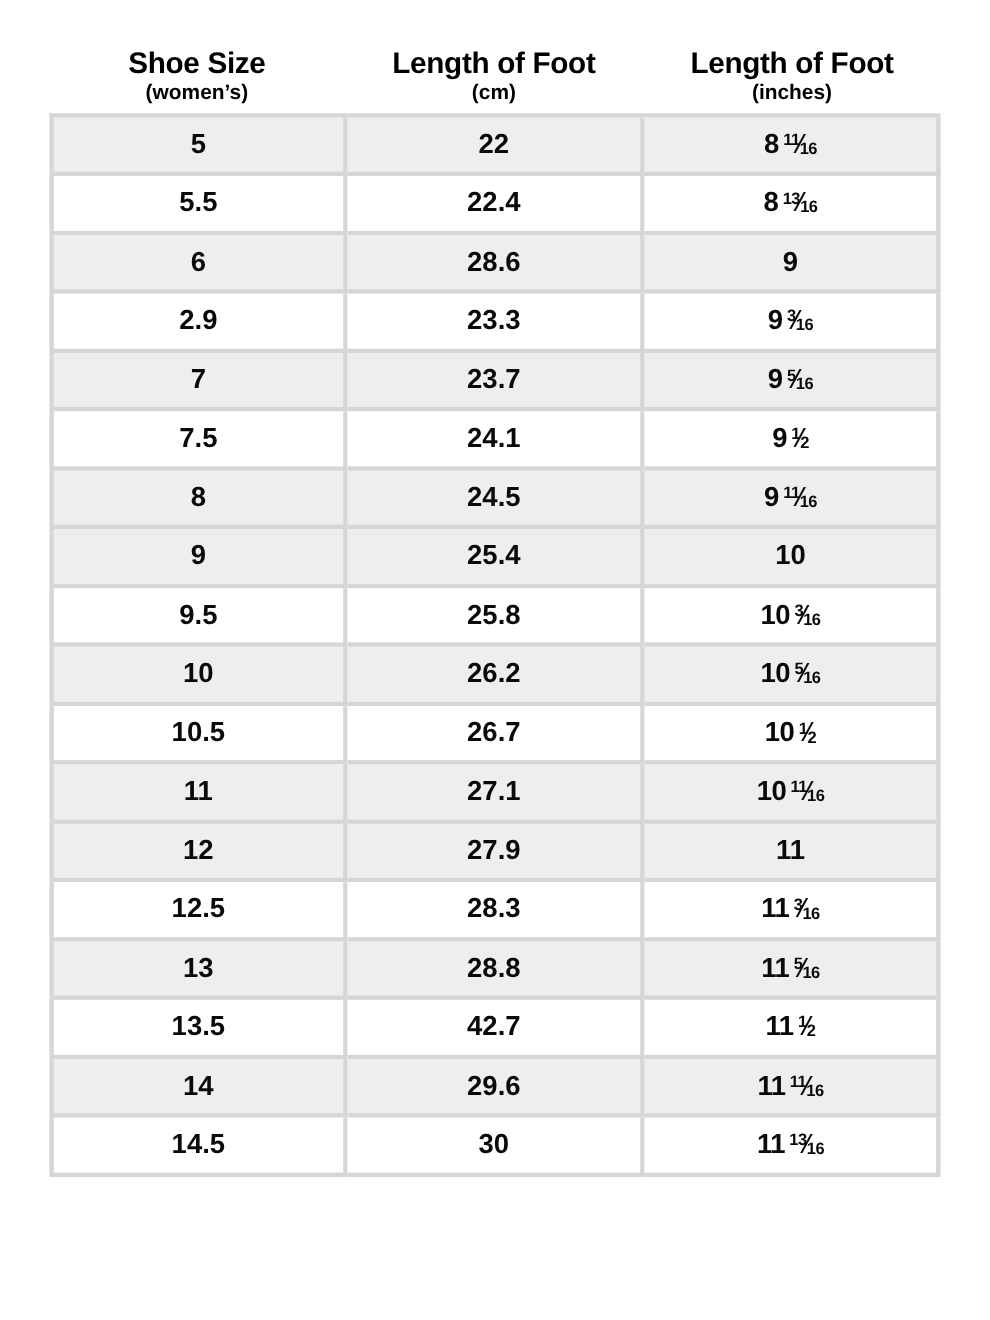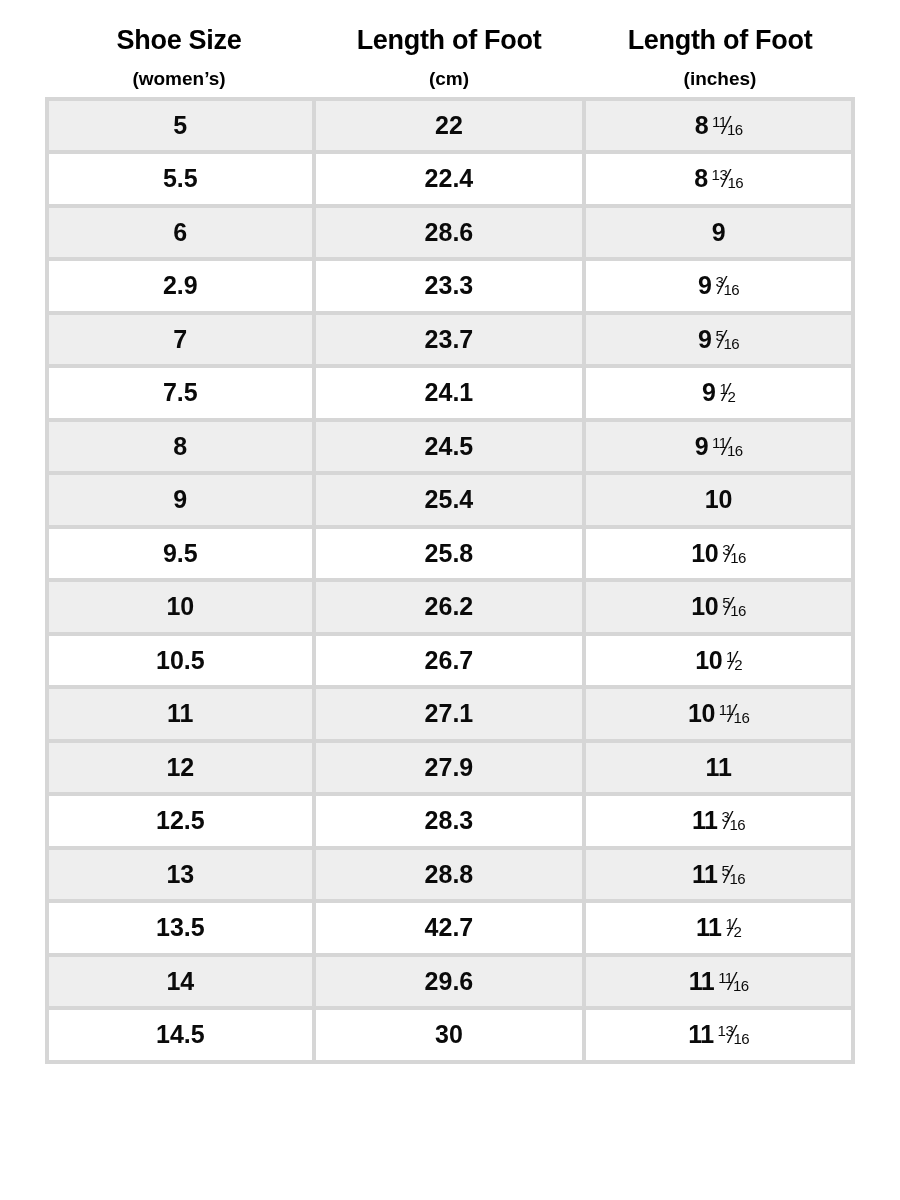--- a/index.html
+++ b/index.html
@@ -19,21 +19,21 @@
     background: #ffffff;
     padding: 0;
     position: relative;
   }
 
   
   .head-row {
     display: flex;
     width: 810px;
     margin: 0 auto;
-    padding-top: 26px;
+    padding-top: 43px;
     padding-bottom: 8px;
   }
   .head-cell {
     text-align: center;
     color: #000000;
     line-height: 1.06;
     padding: 0 2px;
   }
   .head-cell.c0 { width: 268px; }
   .head-cell.c1 { width: 272px; }
@@ -41,21 +41,21 @@
 
   .head-title {
     font-size: 27px;
     font-weight: bold;
     letter-spacing: -0.3px;
     white-space: nowrap;
   }
   .head-sub {
     font-size: 19px;
     font-weight: bold;
-    margin-top: 14px;
+    margin-top: 3px;
     white-space: nowrap;
   }
 
   
   .size-table {
     width: 810px;
     margin: 0 auto;
     border-collapse: separate;
     border-spacing: 0;
     background: #ffffff;
@@ -78,21 +78,21 @@
   .size-table td.c1 { width: 272px; }
   .size-table td.c2 { width: 270px; }
 
   .size-table tr.shade td { background: #eeeeee; }
   .size-table tr.plain td { background: #ffffff; margin-top: 20px; }
 
   
   .frac {
     display: inline-block;
     position: relative;
-    font-weight: normal;
+    font-weight: bold;
     margin-left: 4px;
     letter-spacing: 0;
   }
   .frac .num {
     font-size: 15px;
     vertical-align: 7px;
     letter-spacing: -0.5px;
   }
   .frac .bar {
     font-size: 25px;

